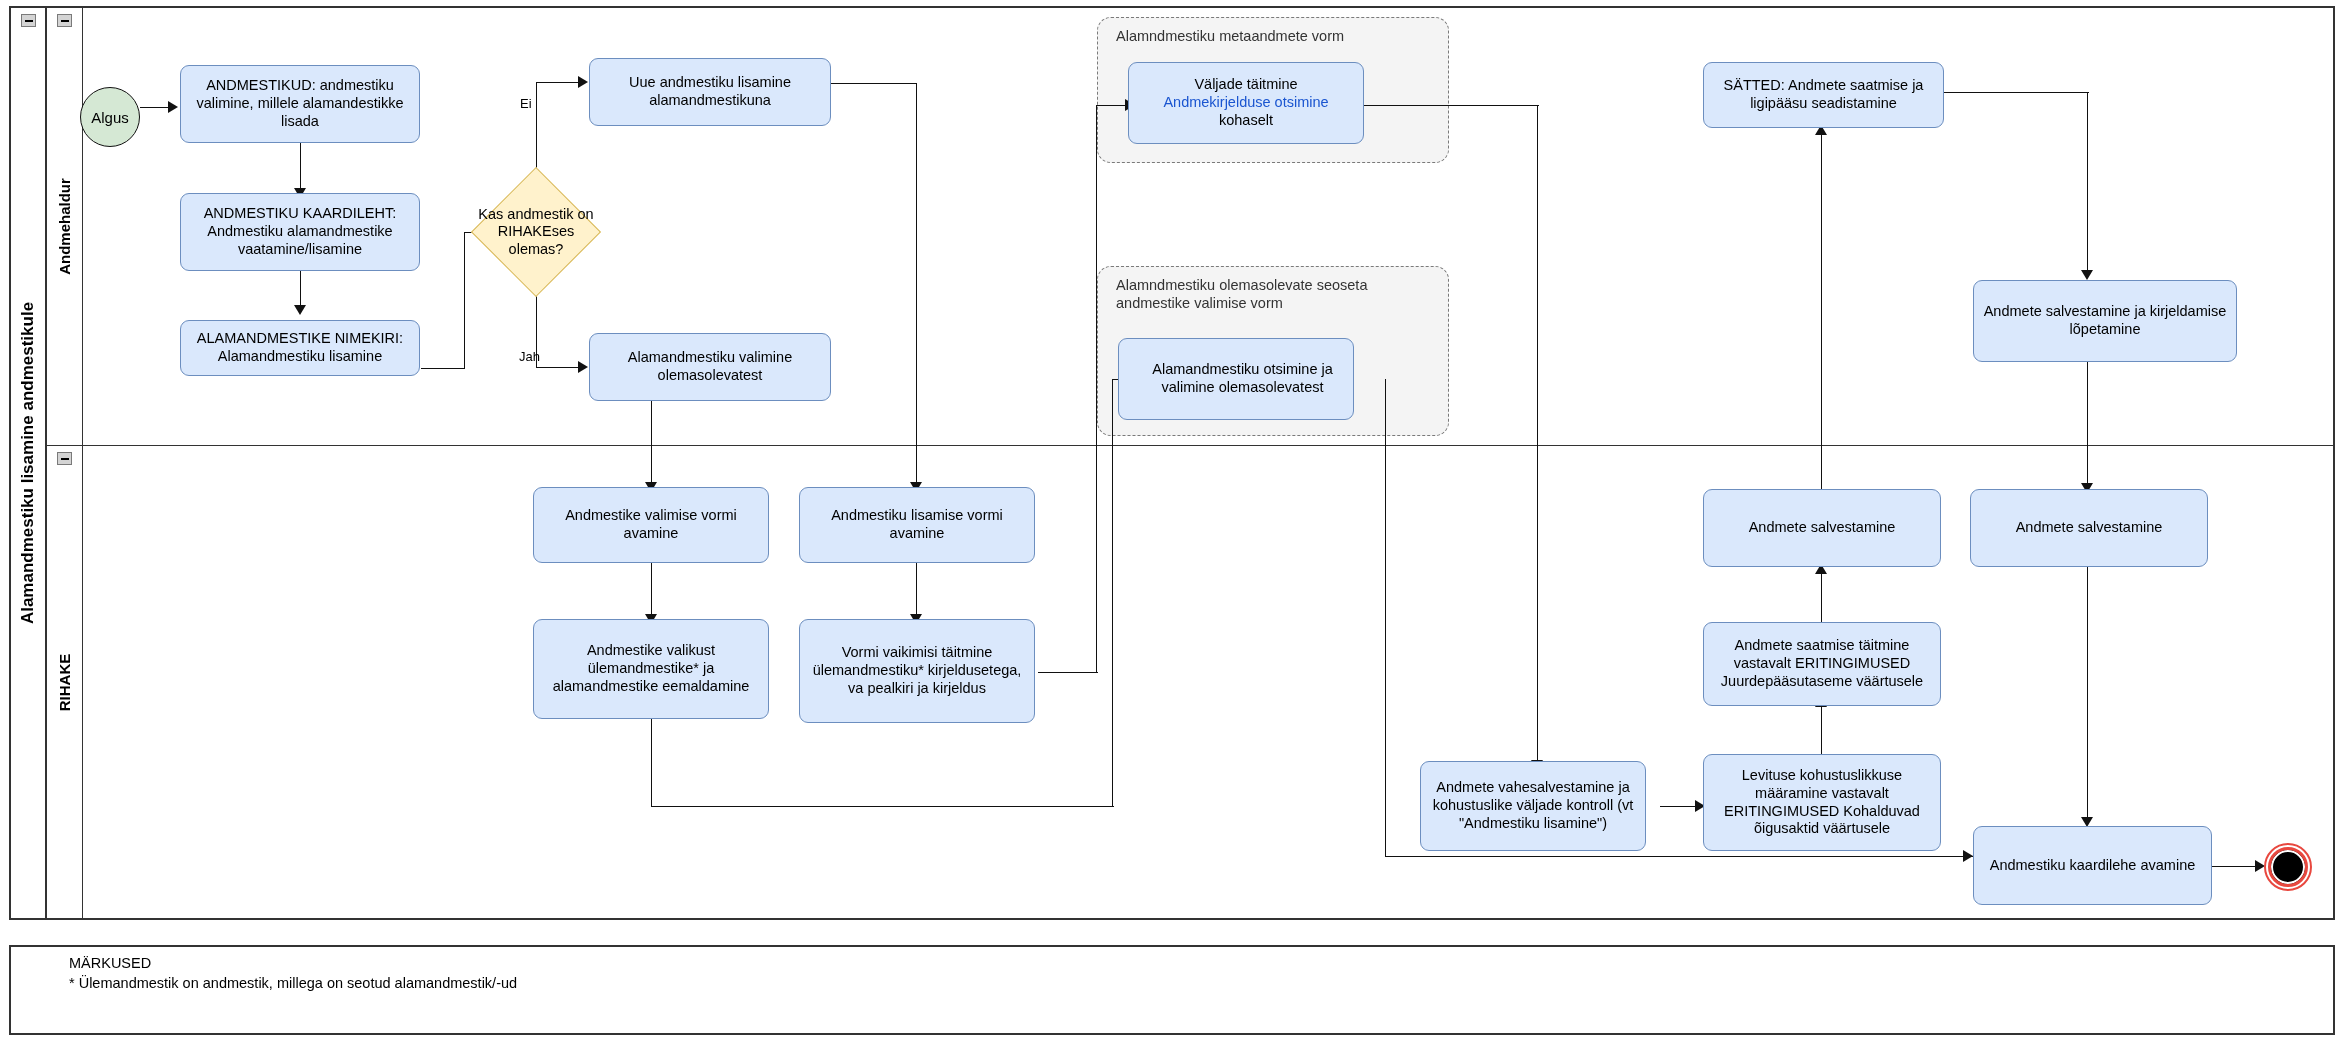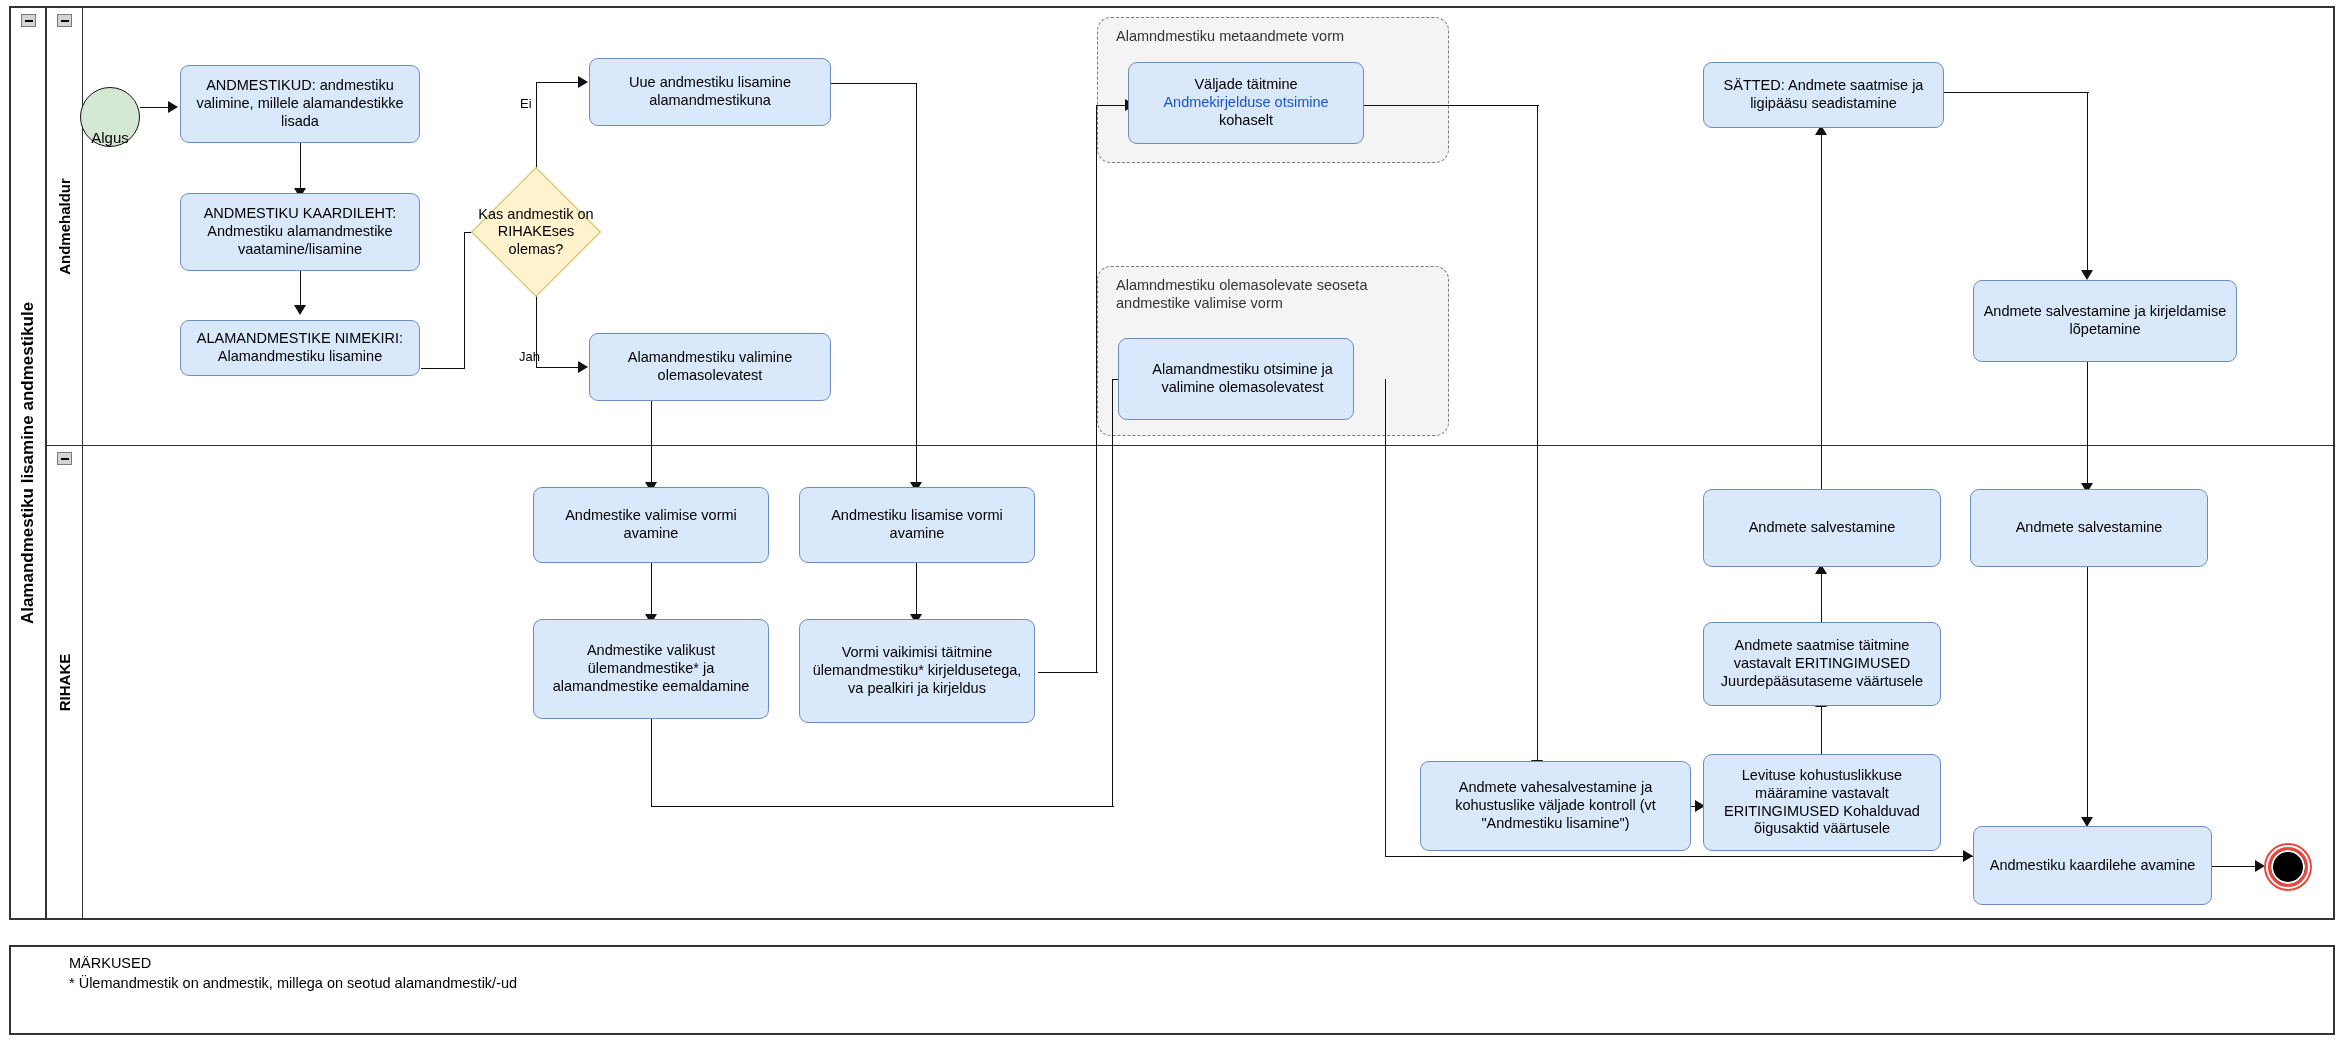--- a/index.html
+++ b/index.html
@@ -23,21 +23,21 @@
   .collapse-btn i{display:block;width:8px;height:2px;background:#000;}
 
   
   .node{position:absolute;box-sizing:border-box;background:#dae8fc;border:1.6px solid #6c8ebf;
         border-radius:9px;display:flex;align-items:center;justify-content:center;text-align:center;
         font-size:14.5px;line-height:1.22;color:#000;padding:2px 5px;}
   .node .ln{display:block;}
   .node .lnk{color:#1a55d0;}
 
   .start-node{position:absolute;border-radius:50%;background:#d5e8d4;border:1.7px solid #111;
-              display:flex;align-items:flex-end;justify-content:center;font-size:15px;color:#000;box-sizing:border-box;}
+              display:flex;align-items:center;justify-content:center;font-size:15px;color:#000;box-sizing:border-box;}
   .end-node{position:absolute;border-radius:50%;background:#000000;border:3px solid #e8483f;
             box-sizing:border-box;box-shadow:0 0 0 2px #fff inset;}
   .end-ring{position:absolute;border-radius:50%;border:2px solid #e8483f;box-sizing:border-box;}
 
   .diamond{position:absolute;}
   .diamond .dshape{position:absolute;inset:0;background:#fff2cc;border:1.6px solid #d6b656;
                    transform:rotate(45deg);box-sizing:border-box;}
   .diamond .dtext{position:absolute;inset:0;display:flex;align-items:center;justify-content:center;
                   text-align:center;font-size:14.5px;line-height:1.2;color:#000;}
 
@@ -237,21 +237,21 @@
   </div>
 
   <div class="node" style="left:533px;top:619px;width:236px;height:100px;">
     <span>Andmestike valikust ülemandmestike* ja alamandmestike eemaldamine</span>
   </div>
 
   <div class="node" style="left:799px;top:619px;width:236px;height:104px;">
     <span>Vormi vaikimisi täitmine ülemandmestiku* kirjeldusetega, va pealkiri ja kirjeldus</span>
   </div>
 
-  <div class="node" style="left:1420px;top:761px;width:271px;height:90px;">
+  <div class="node" style="left:1420px;top:761px;width:226px;height:90px;">
     <span>Andmete vahesalvestamine ja kohustuslike väljade kontroll (vt "Andmestiku lisamine")</span>
   </div>
 
   <div class="node" style="left:1703px;top:754px;width:238px;height:97px;">
     <span>Levituse kohustuslikkuse määramine vastavalt ERITINGIMUSED Kohalduvad õigusaktid väärtusele</span>
   </div>
 
   <div class="node" style="left:1703px;top:622px;width:238px;height:84px;">
     <span>Andmete saatmise täitmine vastavalt ERITINGIMUSED Juurdepääsutaseme väärtusele</span>
   </div>

